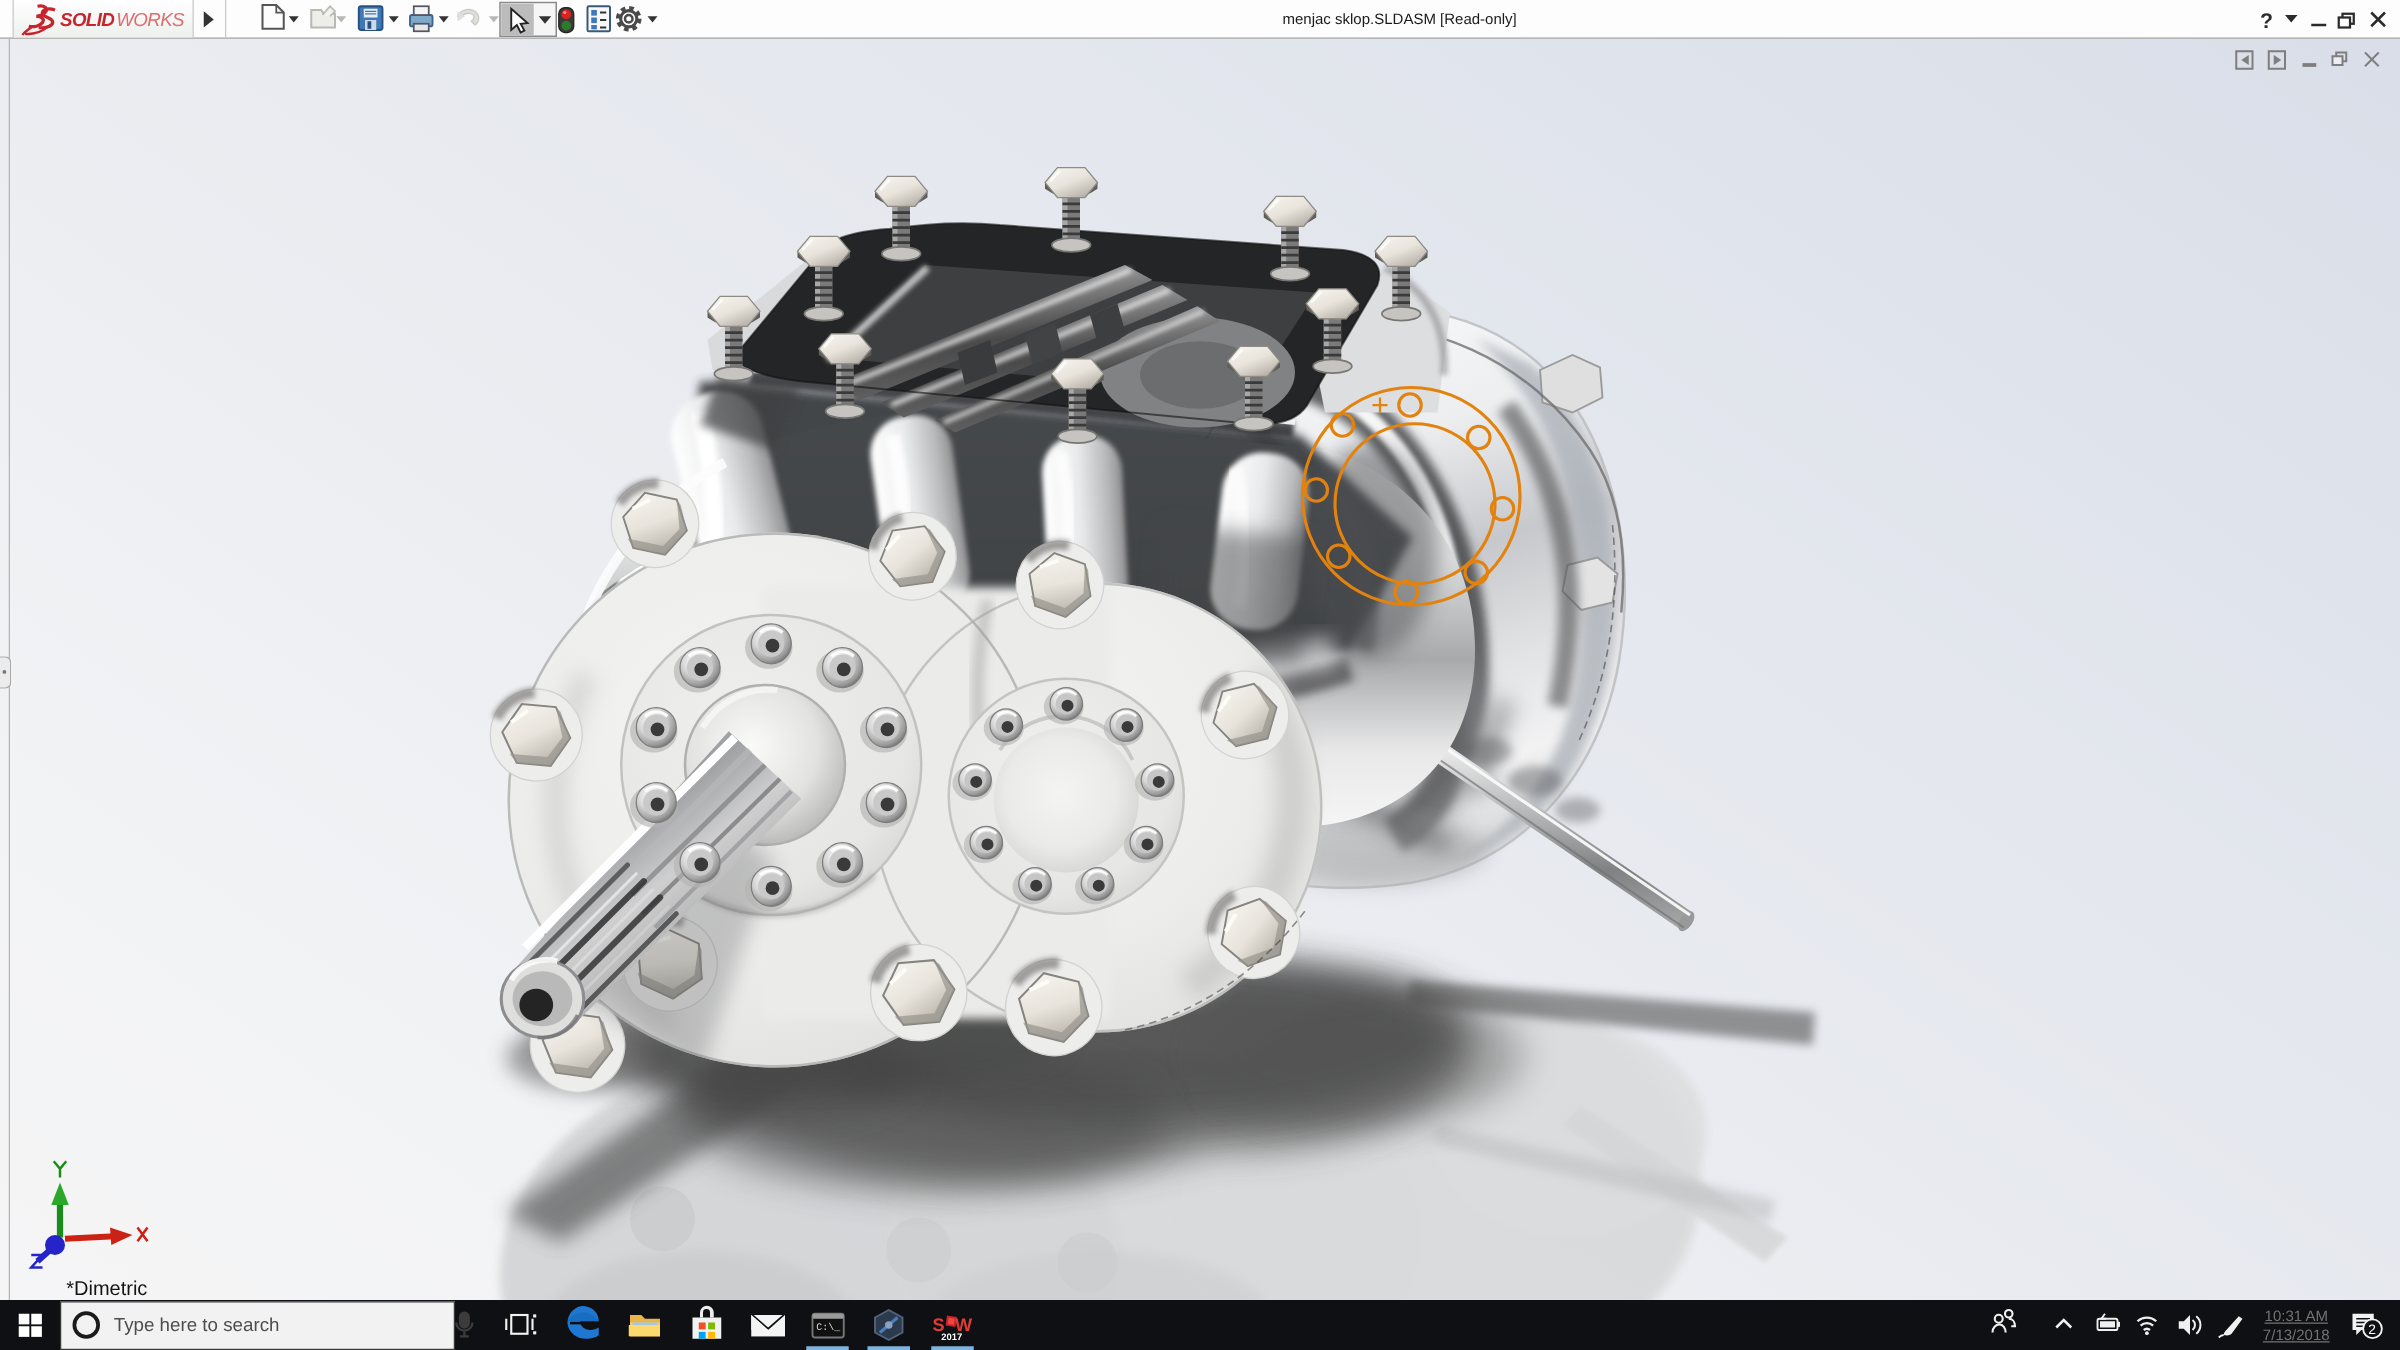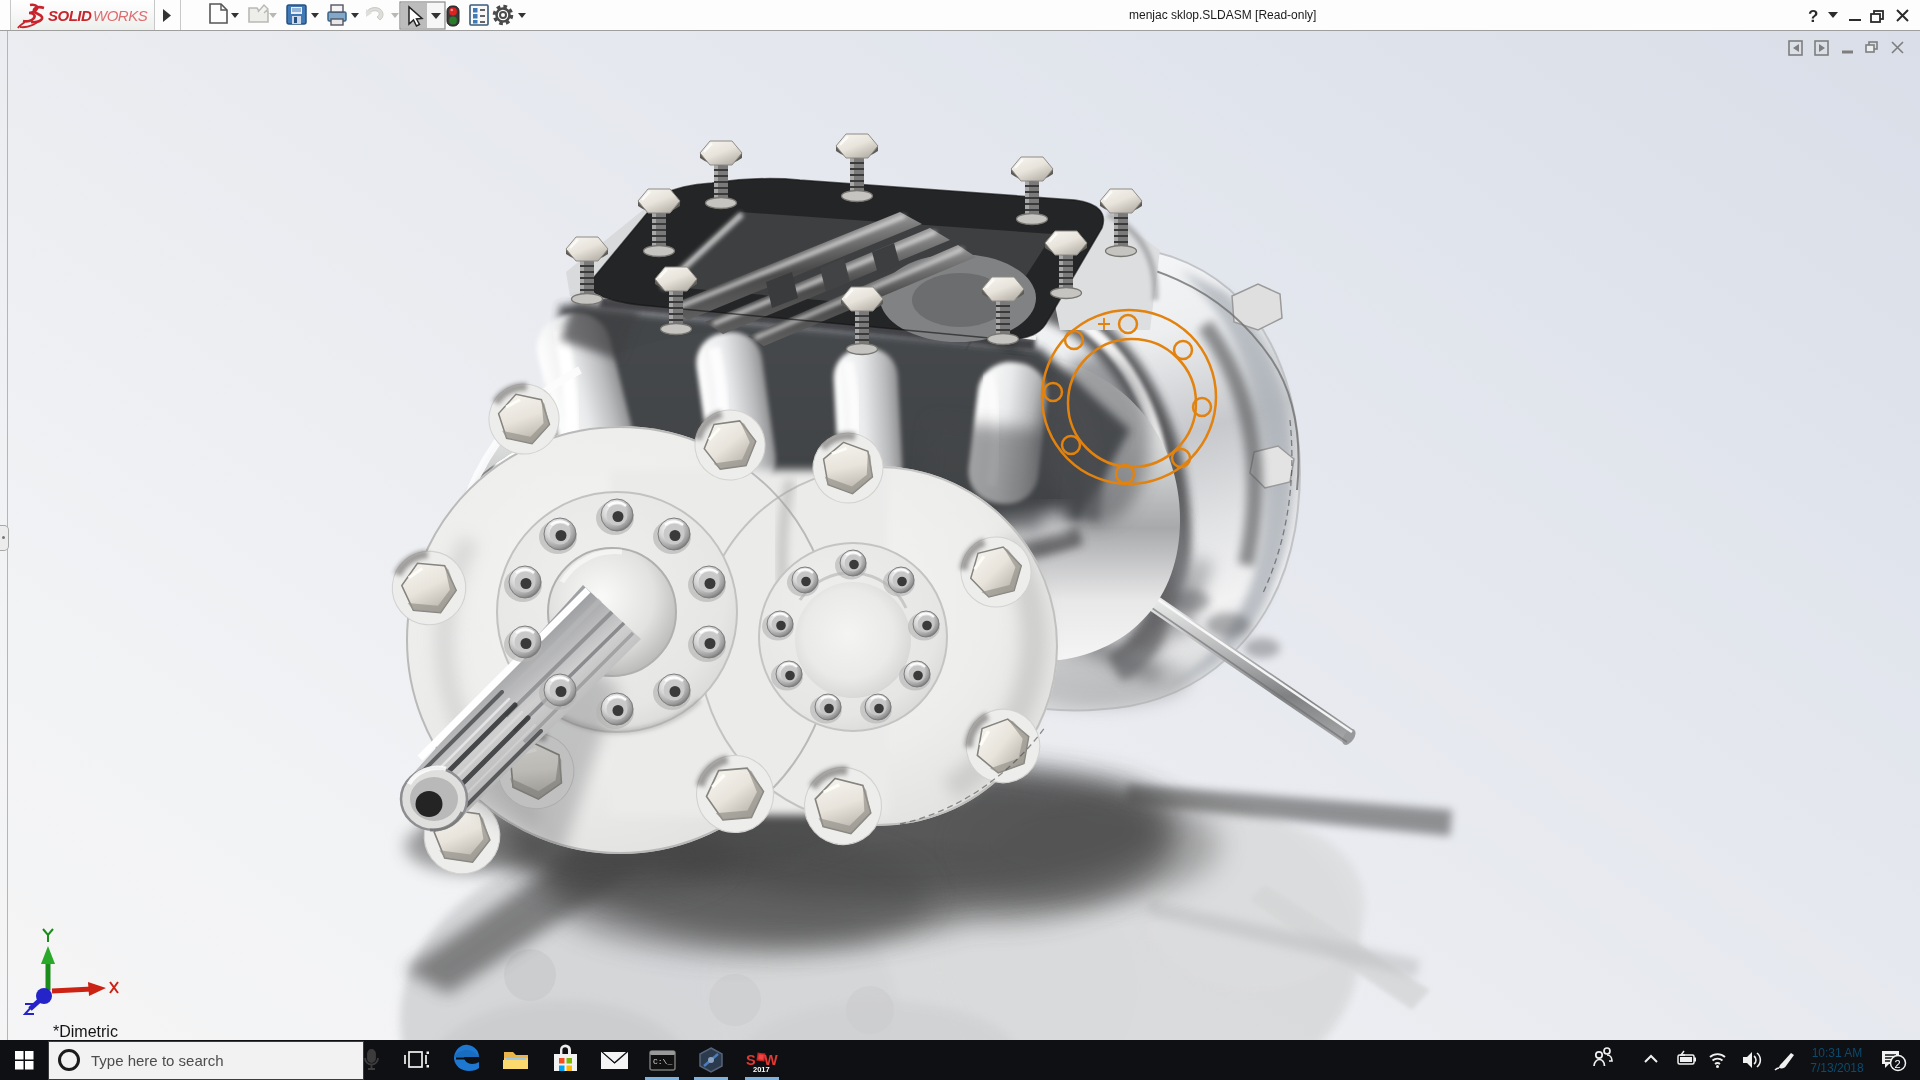--- a/index.html
+++ b/index.html
@@ -11,21 +11,21 @@
 .tbtxt{position:absolute;top:8px;font-size:12px;color:#1a1a1a;}
 #viewport{position:absolute;left:0;top:31px;width:1920px;height:1009px;
 background:linear-gradient(215deg,#d9dee8 0%,#e0e4ec 22%,#e9ebf0 52%,#f2f3f5 82%,#f5f5f6 100%);}
 #vpline{position:absolute;left:7px;top:31px;width:1px;height:1009px;background:#b5b5b5;}
 #vptab{position:absolute;left:0px;top:525px;width:9px;height:26px;background:#ececec;border:1px solid #a8a8a8;border-left:none;border-radius:0 5px 5px 0;}
 #vptab:after{content:"";position:absolute;left:2px;top:10px;width:3px;height:3px;background:#777;border-radius:50%;}
 #dimetric{position:absolute;left:13px;top:1023px;font-size:16px;color:#141414;margin-left:40px;}
 #taskbar{position:absolute;left:0;top:1040px;width:1920px;height:40px;background:#0f1013;}
 #searchbox{position:absolute;left:48px;top:1041px;width:316px;height:39px;background:#f2f2f2;border:1px solid #3c3c3c;}
 #searchtext{position:absolute;left:42px;top:10px;font-size:15px;color:#4d4d4d;}
-#clock{position:absolute;left:1804px;top:1046px;width:66px;text-align:center;color:#0c4a6e;font-size:12px;line-height:15px;}
+#clock{position:absolute;left:1804px;top:1046px;width:66px;text-align:center;color:#737373;font-size:12px;line-height:15px;text-decoration:underline;}
 svg{position:absolute;left:0;top:0;}
 </style>
 </head>
 <body>
 <div id="viewport"></div>
 <div id="vpline"></div>
 <div id="vptab"></div>
 
 <svg id="model" width="1920" height="1080" viewBox="0 0 1920 1080">
 <defs>
@@ -374,21 +374,21 @@
       <circle cx="1181" cy="458" r="9"></circle>
 <circle cx="1202" cy="407" r="9"></circle>
       <circle cx="1183" cy="350" r="9"></circle>
 <path d="M 1098 324 h 12 M 1104 318 v 12" stroke-width="1.8"></path>
 </g>
 </svg>
 
 <div id="titlebar"></div>
 <div id="logo"></div>
 <div id="flyout"></div>
-<div class="tbtxt" style="left:1129px;">menjac sklop.SLDASM [Read-only]</div>
+<div class="tbtxt" style="left:1026px;">menjac sklop.SLDASM [Read-only]</div>
 <div id="dimetric">*Dimetric</div>
 
 <div id="taskbar"></div>
 <div id="searchbox">
     <div id="searchtext">Type here to search</div>
   </div>
 <div id="clock">10:31 AM<br>7/13/2018</div>
 <svg id="ui" width="1920" height="1080" viewBox="0 0 1920 1080">
 
 <g>

